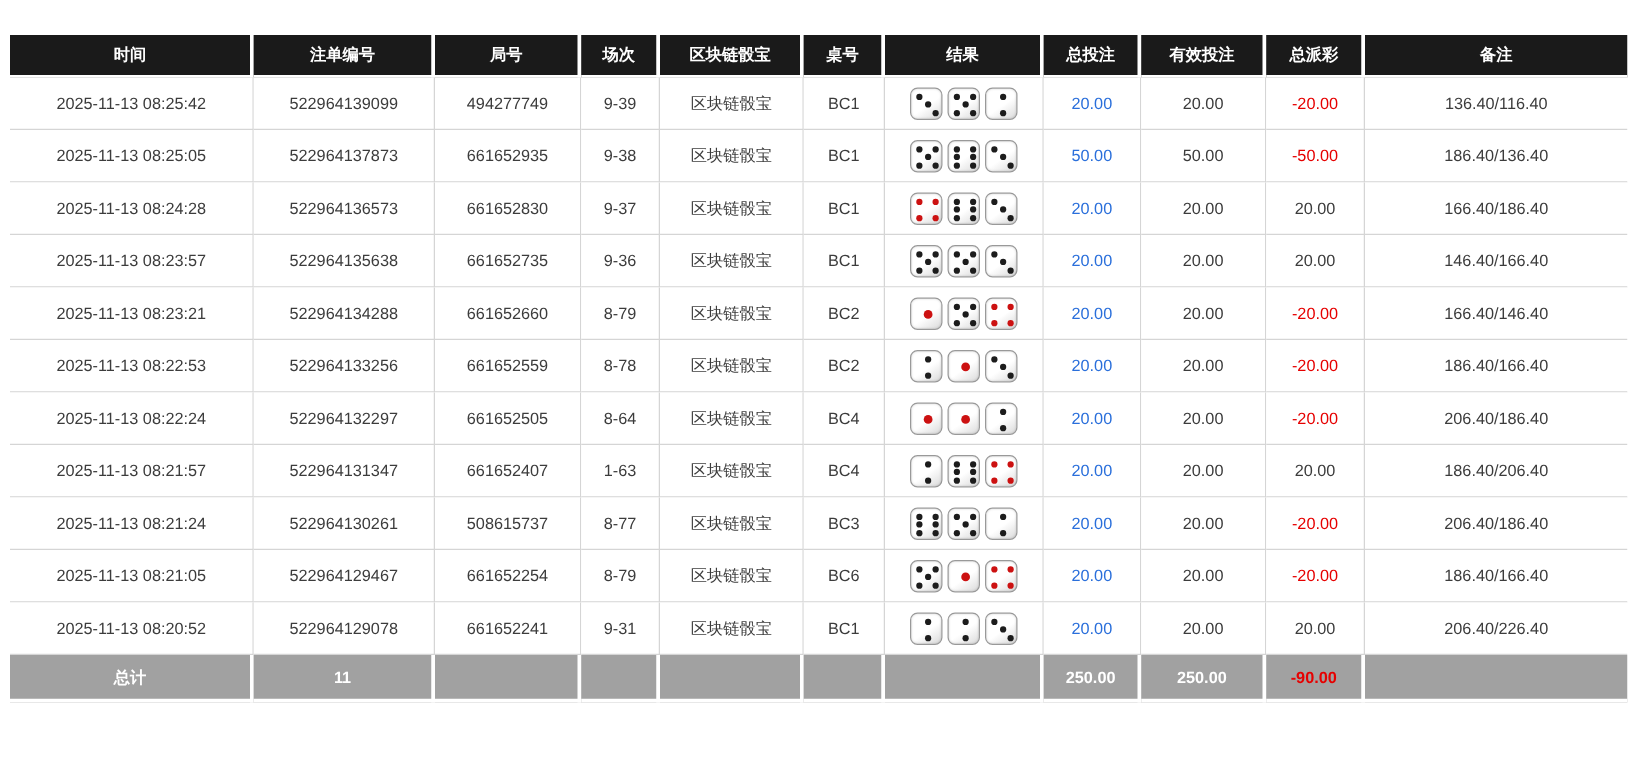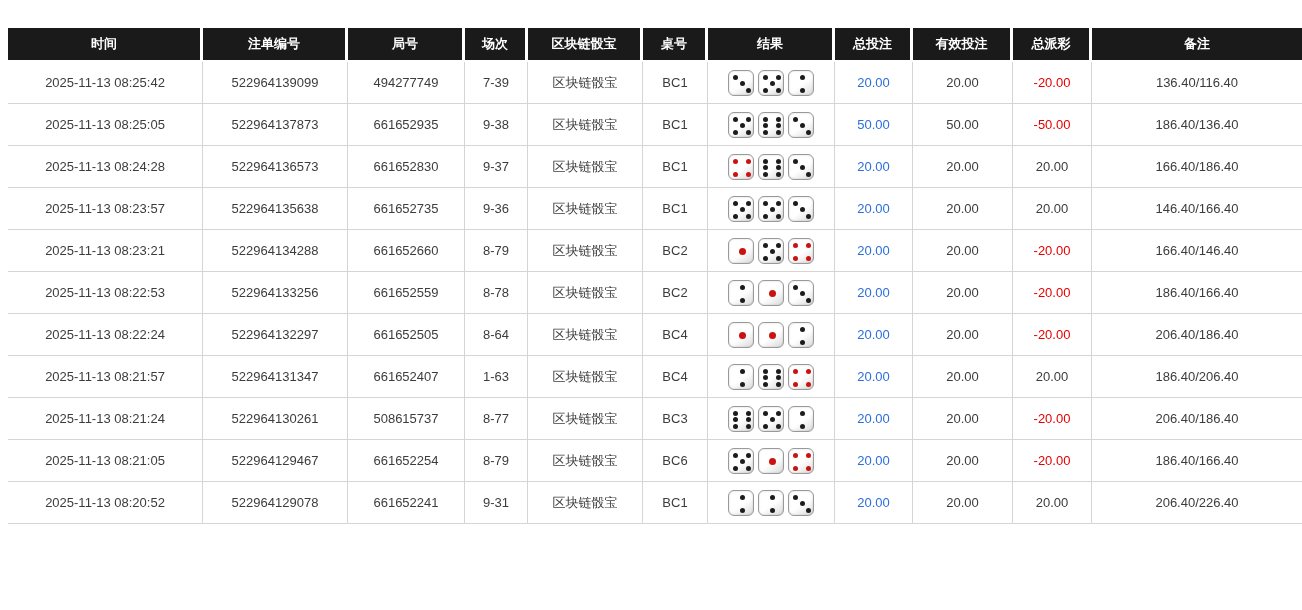--- a/index.html
+++ b/index.html
@@ -109,21 +109,21 @@
         <th>有效投注</th>
         <th>总派彩</th>
         <th>备注</th>
       </tr>
   </thead>
   <tbody id="body-rows">
       <tr>
         <td>2025-11-13 08:25:42</td>
         <td>522964139099</td>
         <td>494277749</td>
-        <td>7-39</td>
+        <td>9-39</td>
         <td>区块链骰宝</td>
         <td>BC1</td>
         <td>
           <span class="dice-wrap">
             <span class="die">
               <span class="pip" style="left: 4px; top: 4px;"></span>
               <span class="pip" style="left: 10.5px; top: 10.5px;"></span>
               <span class="pip" style="left: 17px; top: 17px;"></span>
             </span>
             <span class="die">
@@ -461,14 +461,27 @@
             </span>
           </span>
         </td>
         <td class="val-blue">20.00</td>
         <td>20.00</td>
         <td>20.00</td>
         <td>206.40/226.40</td>
       </tr>
     </tbody>
   <tfoot id="footer-rows">
+      <tr>
+        <td>总计</td>
+        <td>11</td>
+        <td></td>
+        <td></td>
+        <td></td>
+        <td></td>
+        <td></td>
+        <td>250.00</td>
+        <td>250.00</td>
+        <td class="val-red">-90.00</td>
+        <td></td>
+      </tr>
     </tfoot>
 </table>
 
 </body></html>

